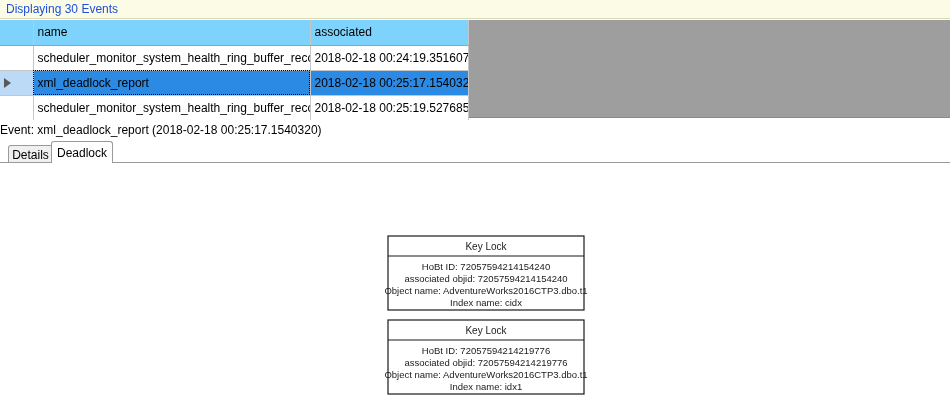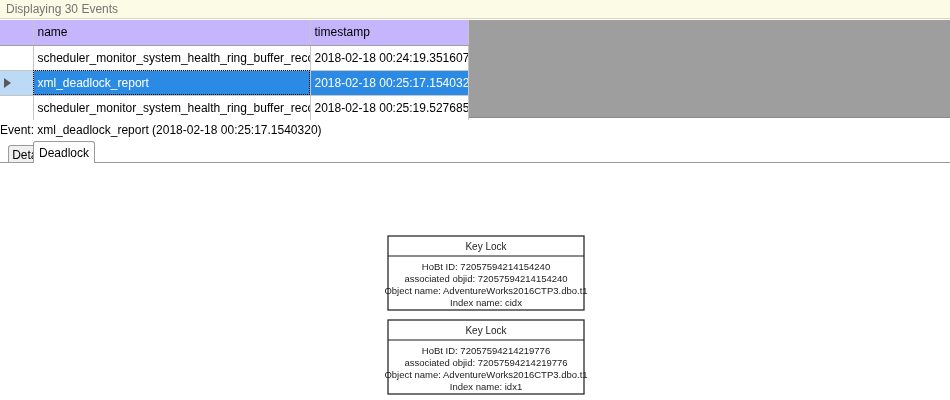--- a/index.html
+++ b/index.html
@@ -10,21 +10,21 @@
     font-size:12px;color:#000;
   }
   .app{position:relative;width:950px;height:400px;}
 
   
   .banner{
     position:absolute;left:0;top:0;width:950px;height:19px;
     background:#fcfce6;border-bottom:1px solid #d9d9b8;
     display:flex;align-items:center;
     padding-left:6px;box-sizing:border-box;
-    font-size:12px;color:#737373;
+    font-size:12px;color:#1d4ed8;
   }
 
   
   .grid{
     position:absolute;left:0;top:20px;width:950px;height:98px;
     background:#9e9e9e;
     box-sizing:border-box;
     border-bottom:1px solid #8a8a8a;
   }
   .grid-table{border-collapse:collapse;table-layout:fixed;background:#fff;}
@@ -35,28 +35,28 @@
     font-weight:normal;
     font-size:12px;
     text-align:left;
     white-space:nowrap;
     overflow:hidden;
     height:25px;
     box-sizing:border-box;
     background:#fff;
   }
   .grid-table thead th{
-    background:#c4b5fd;
+    background:#7dd3fc;
     border-bottom:1px solid #a0a0a0;
   }
   .col-sel{width:33px;min-width:33px;max-width:33px;padding:0;text-align:center;}
   .col-name{width:277px;min-width:277px;max-width:277px;}
   .col-ts{width:158px;min-width:158px;max-width:158px;}
   .grid-table tbody tr.selected td{
-    background:#2a8ae4;color:#ffffff;
+    background:#2a8ae4;color:#000000;
   }
   .grid-table tbody tr.selected td.col-name{
     outline:1px dotted #000;outline-offset:-1px;
   }
   .grid-table tbody tr.selected td.col-sel{
     background:#bcd9f5;color:#000;
   }
   .row-arrow{
     display:inline-block;
     width:0;height:0;
@@ -82,21 +82,21 @@
     position:absolute;bottom:0;
     box-sizing:border-box;
     border:1px solid #9a9a9a;
     border-bottom:none;
     background:#f0f0f0;
     font-size:12px;
     display:flex;align-items:center;justify-content:center;
     border-radius:3px 3px 0 0;
   }
   .tab.t0{left:8px;width:45px;height:18px;}
-  .tab.t1{left:33px;width:62px;height:22px;background:#fff;z-index:3;}
+  .tab.t1{left:51px;width:62px;height:22px;background:#fff;z-index:3;}
 
   
   .panel{
     position:absolute;left:0;top:162px;width:950px;height:238px;
     background:#fff;border-top:1px solid #9a9a9a;
     box-sizing:border-box;overflow:hidden;
   }
   .panel-mask{position:absolute;left:1px;top:-1px;width:110px;height:2px;background:#fff;}
   svg{display:block;}
   .nd{font-family:"Liberation Sans",sans-serif;font-size:9.5px;fill:#1a1a1a;}
@@ -111,21 +111,21 @@
   <div class="banner">
     <span>Displaying 30 Events</span>
   </div>
 
   <div class="grid">
     <table class="grid-table">
       <thead>
         <tr>
           <th class="col-sel"></th>
           <th class="col-name">name</th>
-          <th class="col-ts">timestamp</th>
+          <th class="col-ts">associated</th>
         </tr>
       </thead>
       <tbody>
         <tr>
           <td class="col-sel"></td>
           <td class="col-name">scheduler_monitor_system_health_ring_buffer_recorded</td>
           <td class="col-ts">2018-02-18 00:24:19.3516078</td>
         </tr>
         <tr class="selected">
           <td class="col-sel">

